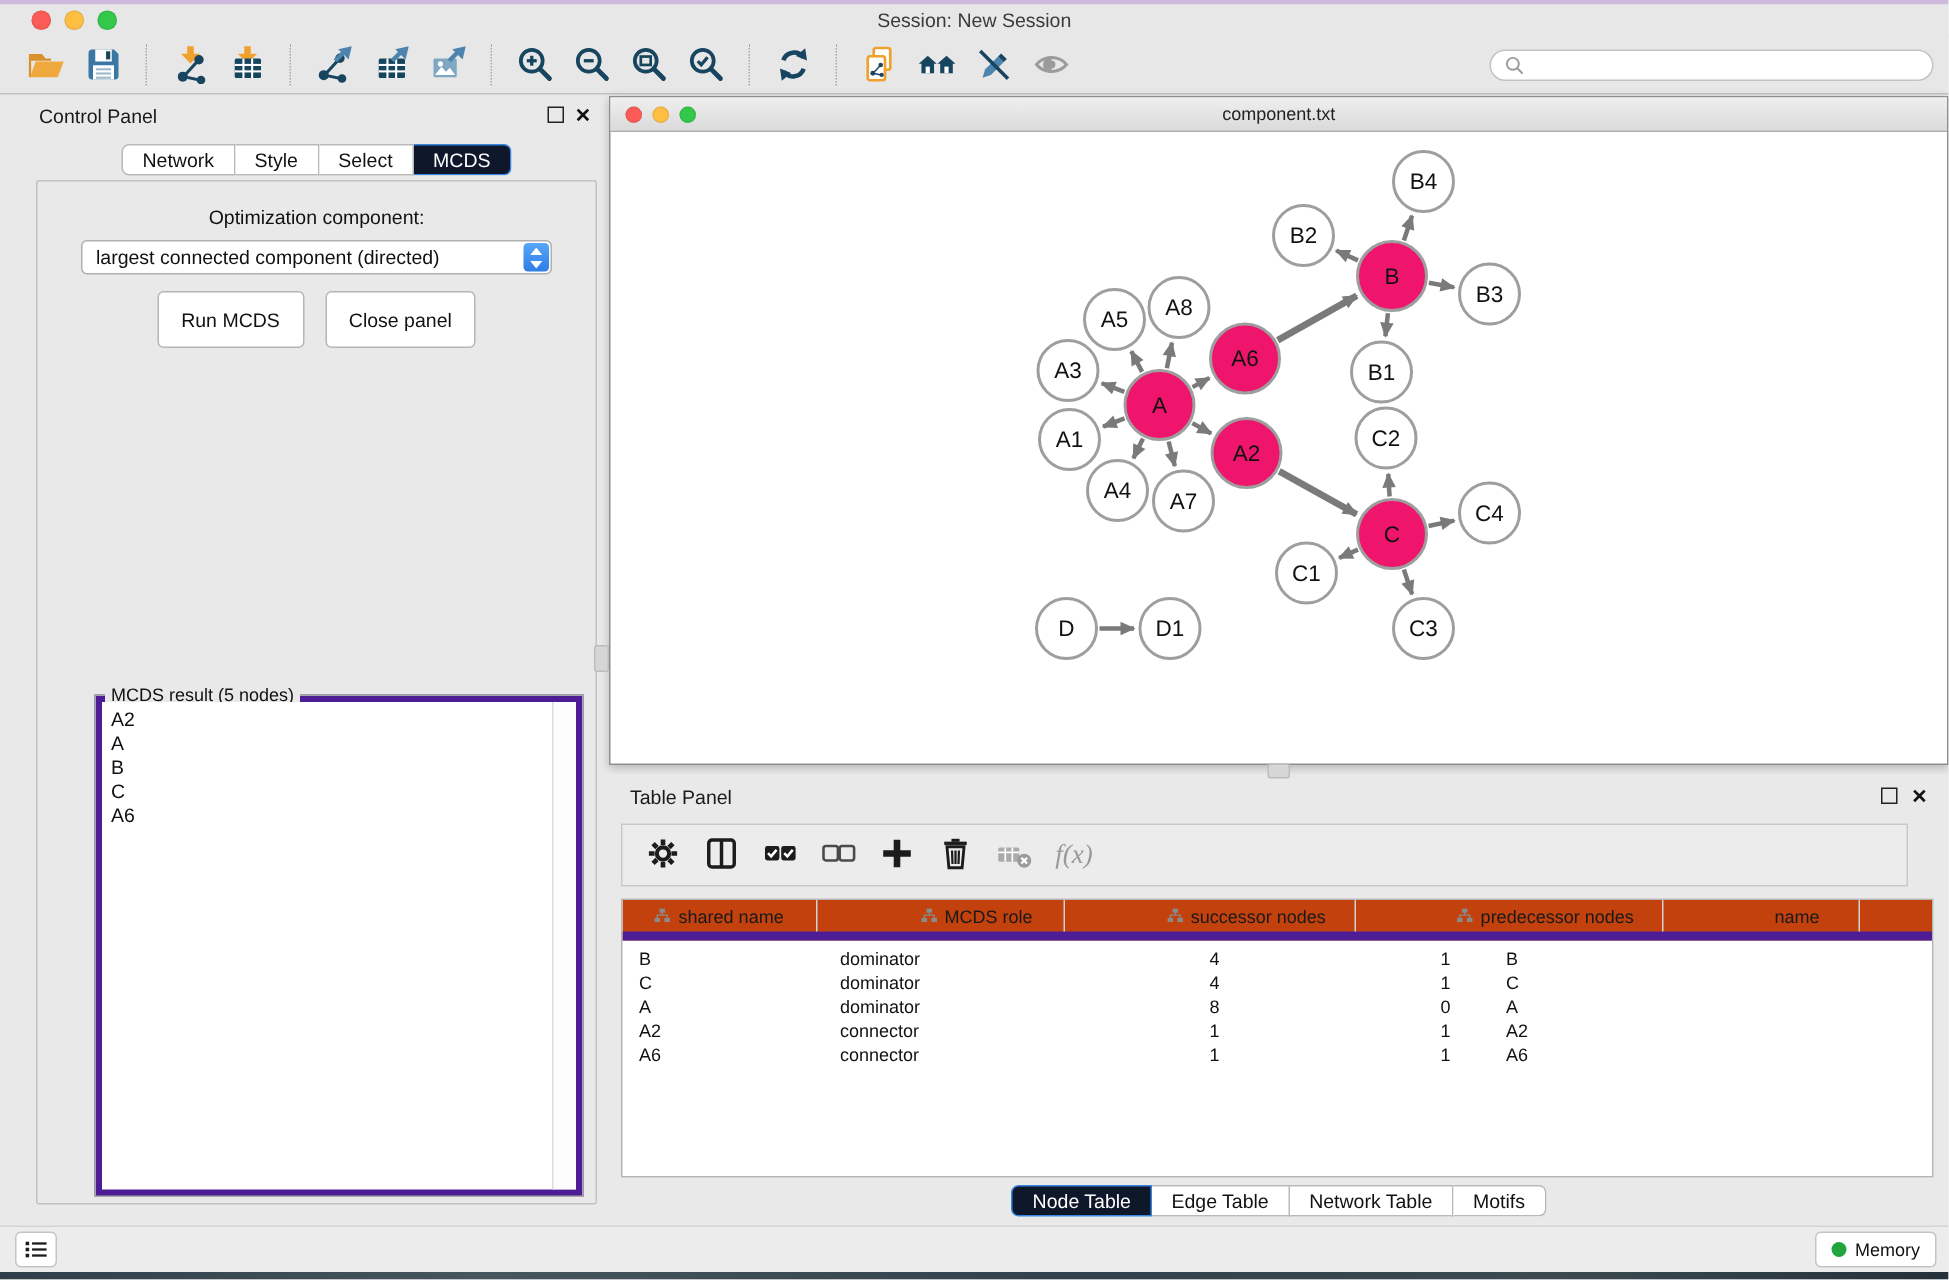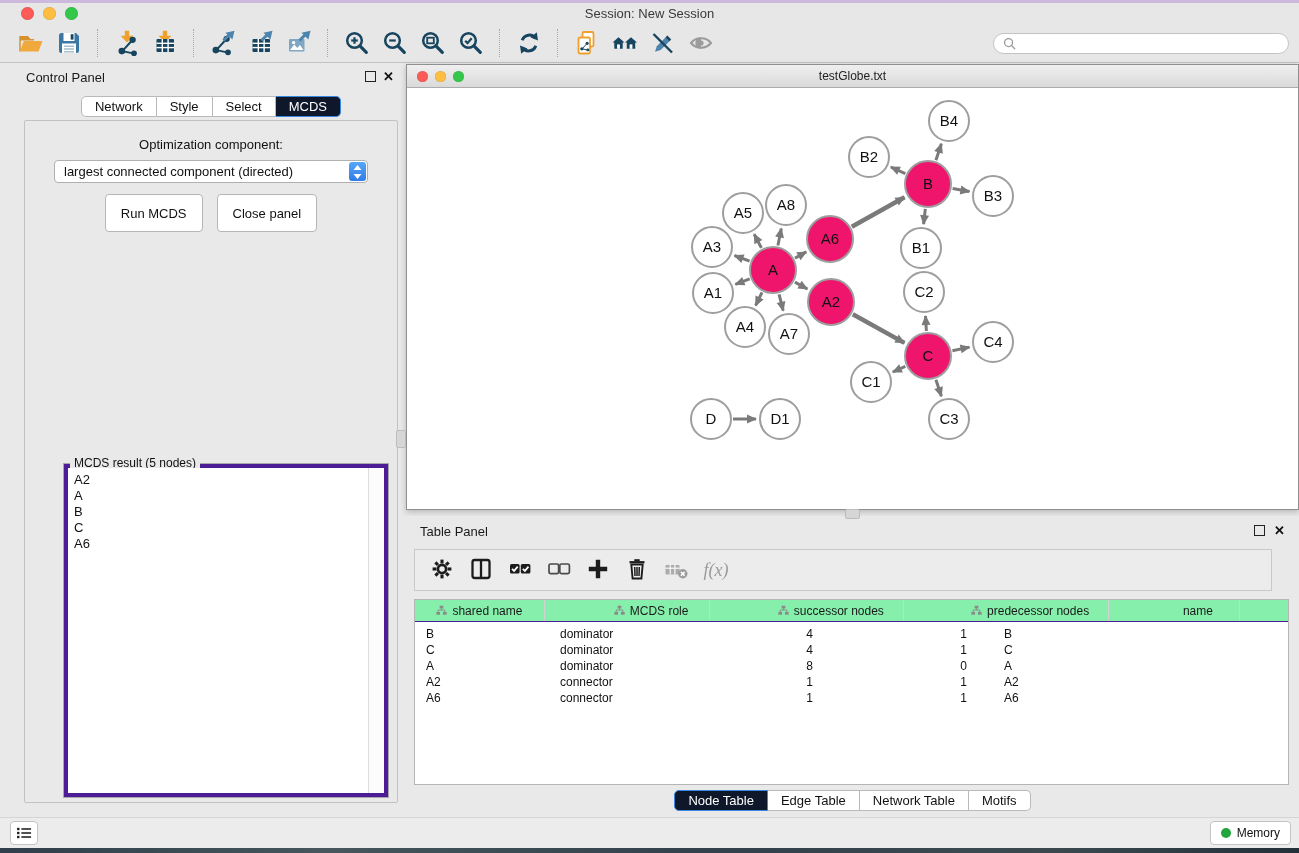--- a/index.html
+++ b/index.html
@@ -47,21 +47,21 @@
   
   .net-win{position:absolute;left:406px;top:64px;width:893px;height:446px;background:#fff;border:1px solid #8f8f8f;box-shadow:0 2px 6px rgba(0,0,0,.22);box-sizing:border-box;}
   .net-title{position:relative;height:22px;background:linear-gradient(#efefef,#dadada);border-bottom:1px solid #ababab;}
   .net-title .title{position:absolute;left:0;right:0;top:4px;text-align:center;font-size:12px;color:#222;}
   .net-canvas{position:absolute;left:0;top:23px;}
   
   .table-panel{position:absolute;left:406px;top:516px;width:893px;height:301px;background:#e9e9e9;}
   .tp-toolbar{position:absolute;left:8px;top:33px;width:858px;height:42px;background:#ececec;border:1px solid #c9c9c9;box-sizing:border-box;display:flex;align-items:center;padding-left:10px;gap:6px;}
   .tp-btn{width:33px;height:32px;background:none;border:none;display:flex;align-items:center;justify-content:center;padding:0;cursor:pointer;}
   .tbl{position:absolute;left:8px;top:83px;width:875px;height:186px;background:#fff;border:1px solid #b5b5b5;box-sizing:border-box;overflow:hidden;}
-  .tbl-head{display:flex;height:21px;background:#86efac;border-bottom:1px solid #4c1d95;gap:48px;}
+  .tbl-head{display:flex;height:21px;background:#c2410c;border-bottom:6px solid #4c1d95;gap:48px;}
   .th{display:flex;align-items:center;justify-content:center;gap:5px;font-size:12px;color:#1a1a1a;border-right:1px solid #d2d2d2;box-sizing:border-box;}
   .th.fill{flex:1;border-right:none;}
   .tbl-body{padding-top:4px;}
   .tr{display:flex;height:16px;align-items:center;font-size:12px;color:#111;}
   .td{box-sizing:border-box;white-space:nowrap;}
   .td.a-l0{padding-left:11px;}.td.a-l1{padding-left:9px;}
   .td.a-r2{text-align:right;padding-right:14px;}.td.a-r3{text-align:right;padding-right:24px;}
   .td.a-l4{padding-left:13px;}
   .tp-tabs{position:absolute;left:0;right:0;bottom:6px;display:flex;justify-content:center;}
   
@@ -345,21 +345,21 @@
     </div>
   </div>
 
   <div class="net-win">
     <div class="net-title">
       <div class="traffic sm">
         <span class="tl red"></span>
         <span class="tl yellow"></span>
         <span class="tl green"></span>
       </div>
-      <div class="title">testGlobe.txt</div>
+      <div class="title">component.txt</div>
     </div>
     <svg class="net-canvas" id="graph-svg" width="891" height="421">
         <defs>
           <marker id="arr" viewBox="0 0 12 12" refX="10" refY="6" markerWidth="12" markerHeight="12" orient="auto" markerUnits="userSpaceOnUse">
             <path d="M1 1.5 L11 6 L1 10.5 z" fill="#7A7A7A"></path>
           </marker>
         </defs>
         <line x1="342.7" y1="190.9" x2="328.4" y2="196.4" stroke="#7A7A7A" stroke-width="3" marker-end="url(#arr)"></line>
         <line x1="342.6" y1="173.2" x2="327.5" y2="167.5" stroke="#7A7A7A" stroke-width="3" marker-end="url(#arr)"></line>
         <line x1="355.0" y1="204.4" x2="348.6" y2="217.5" stroke="#7A7A7A" stroke-width="3" marker-end="url(#arr)"></line>

